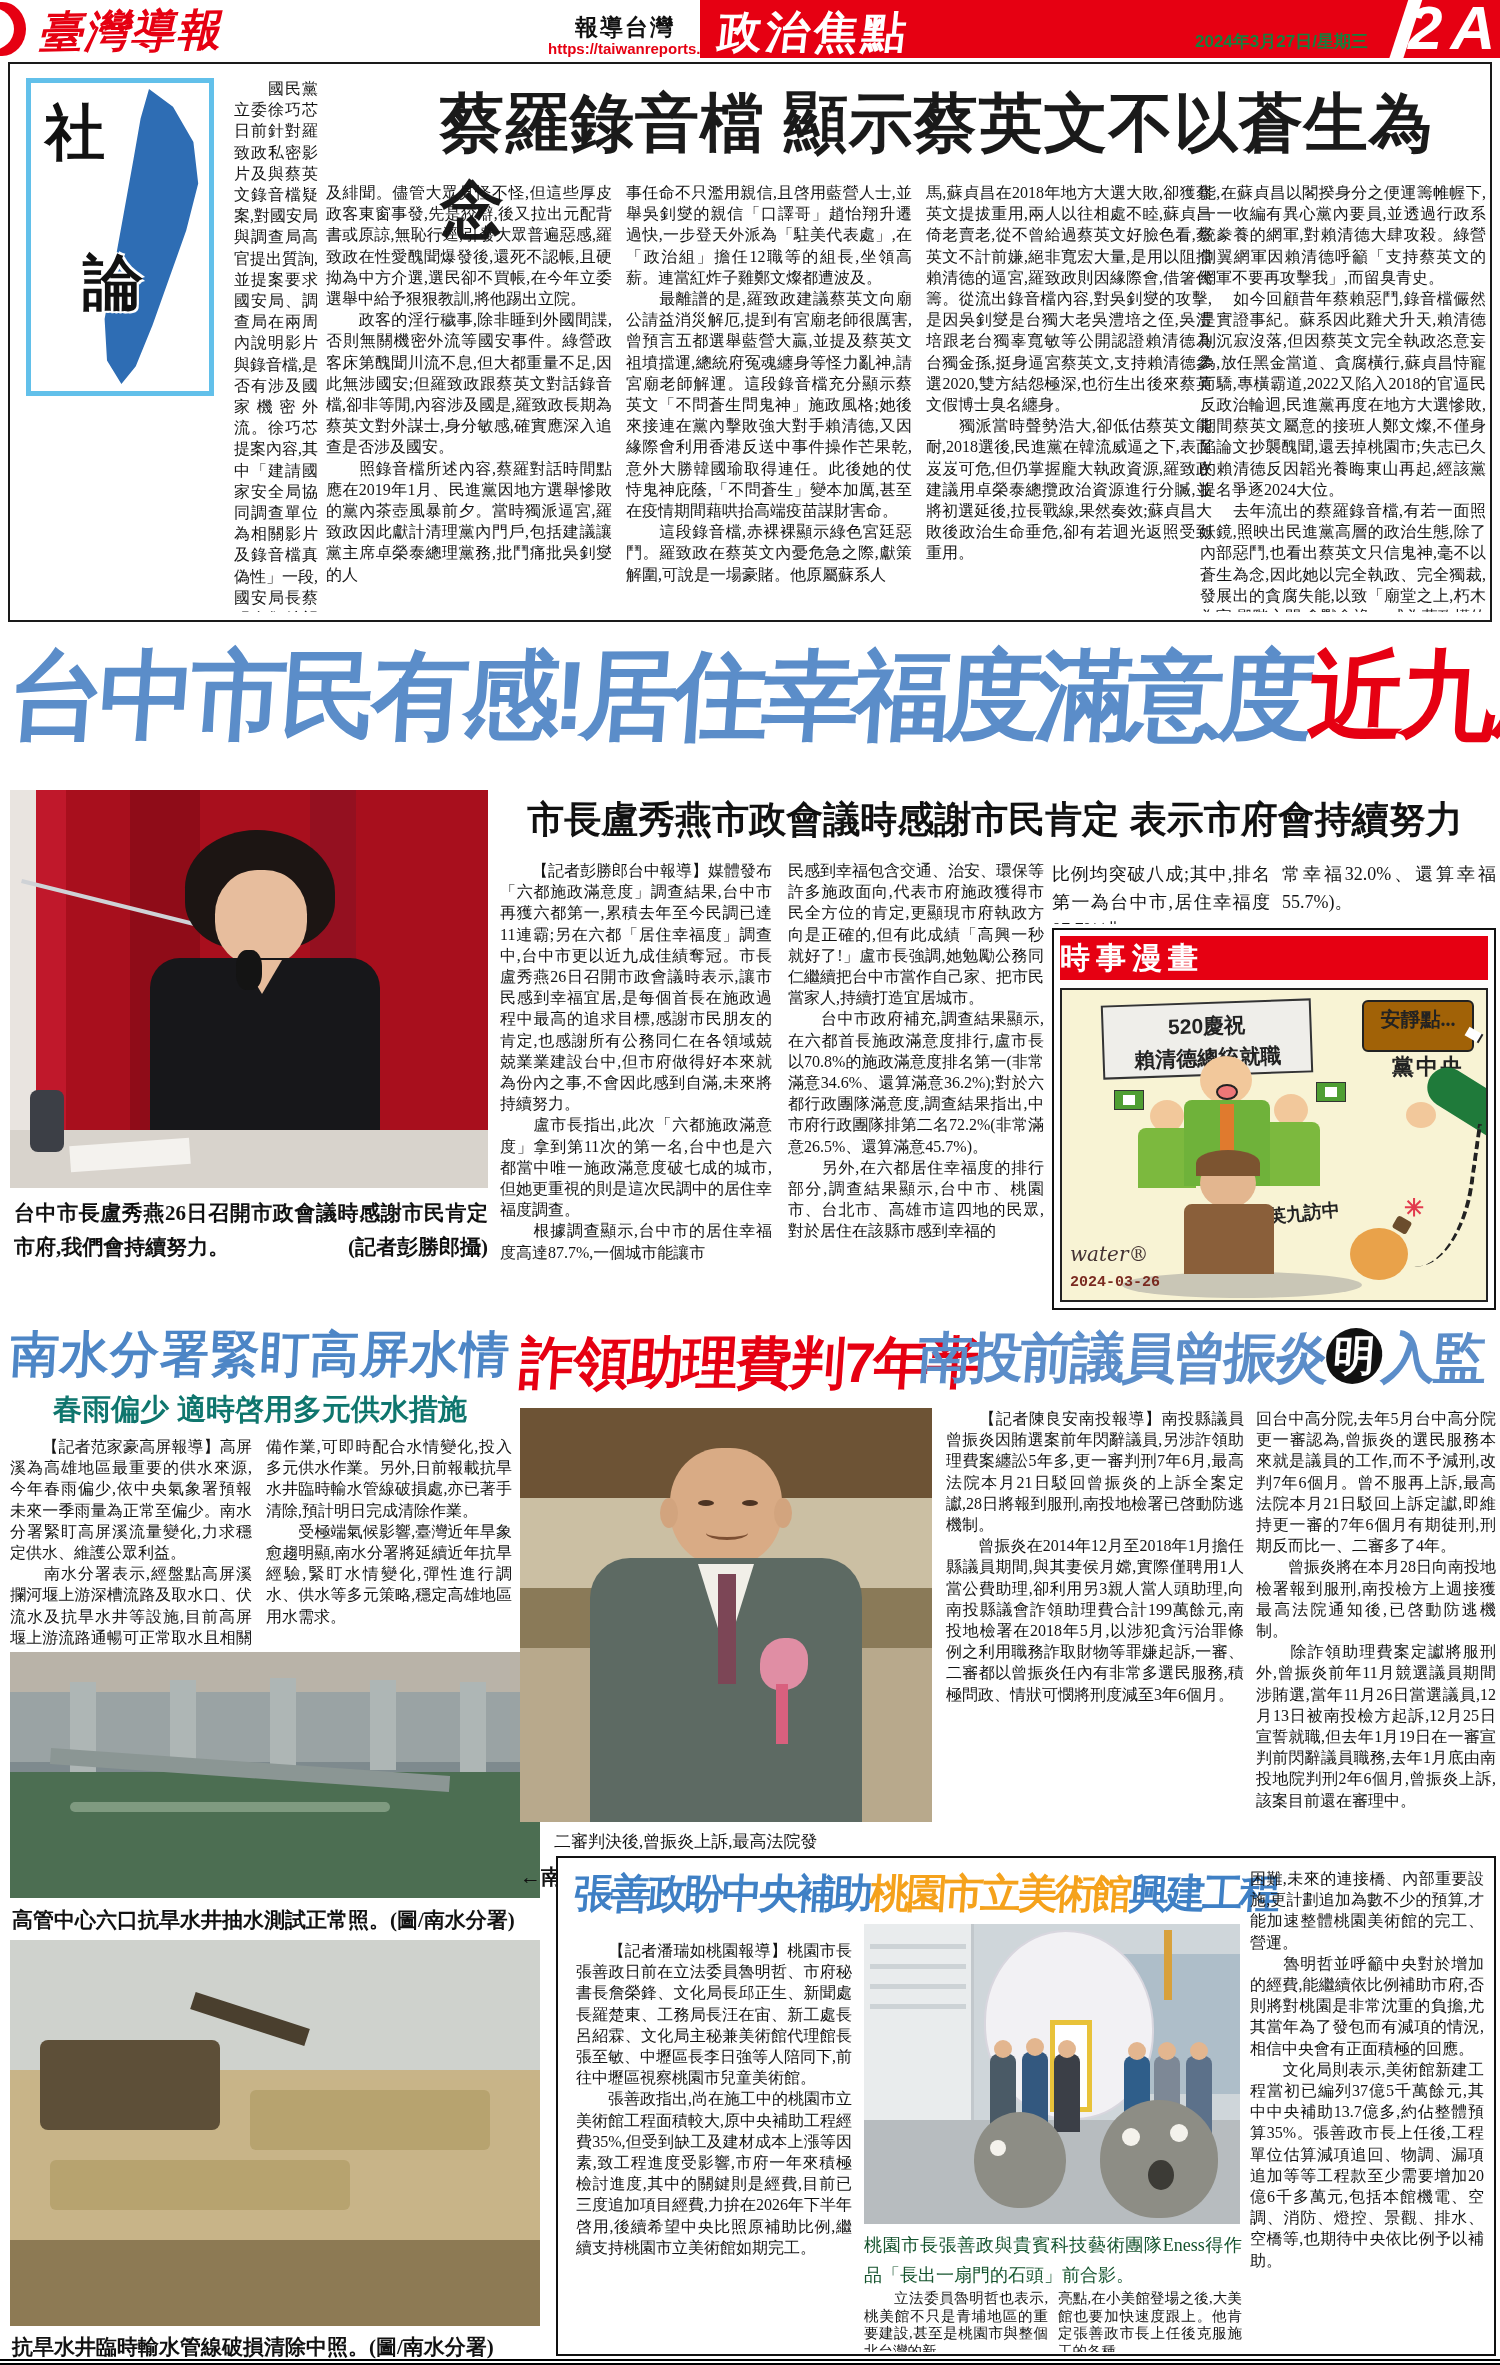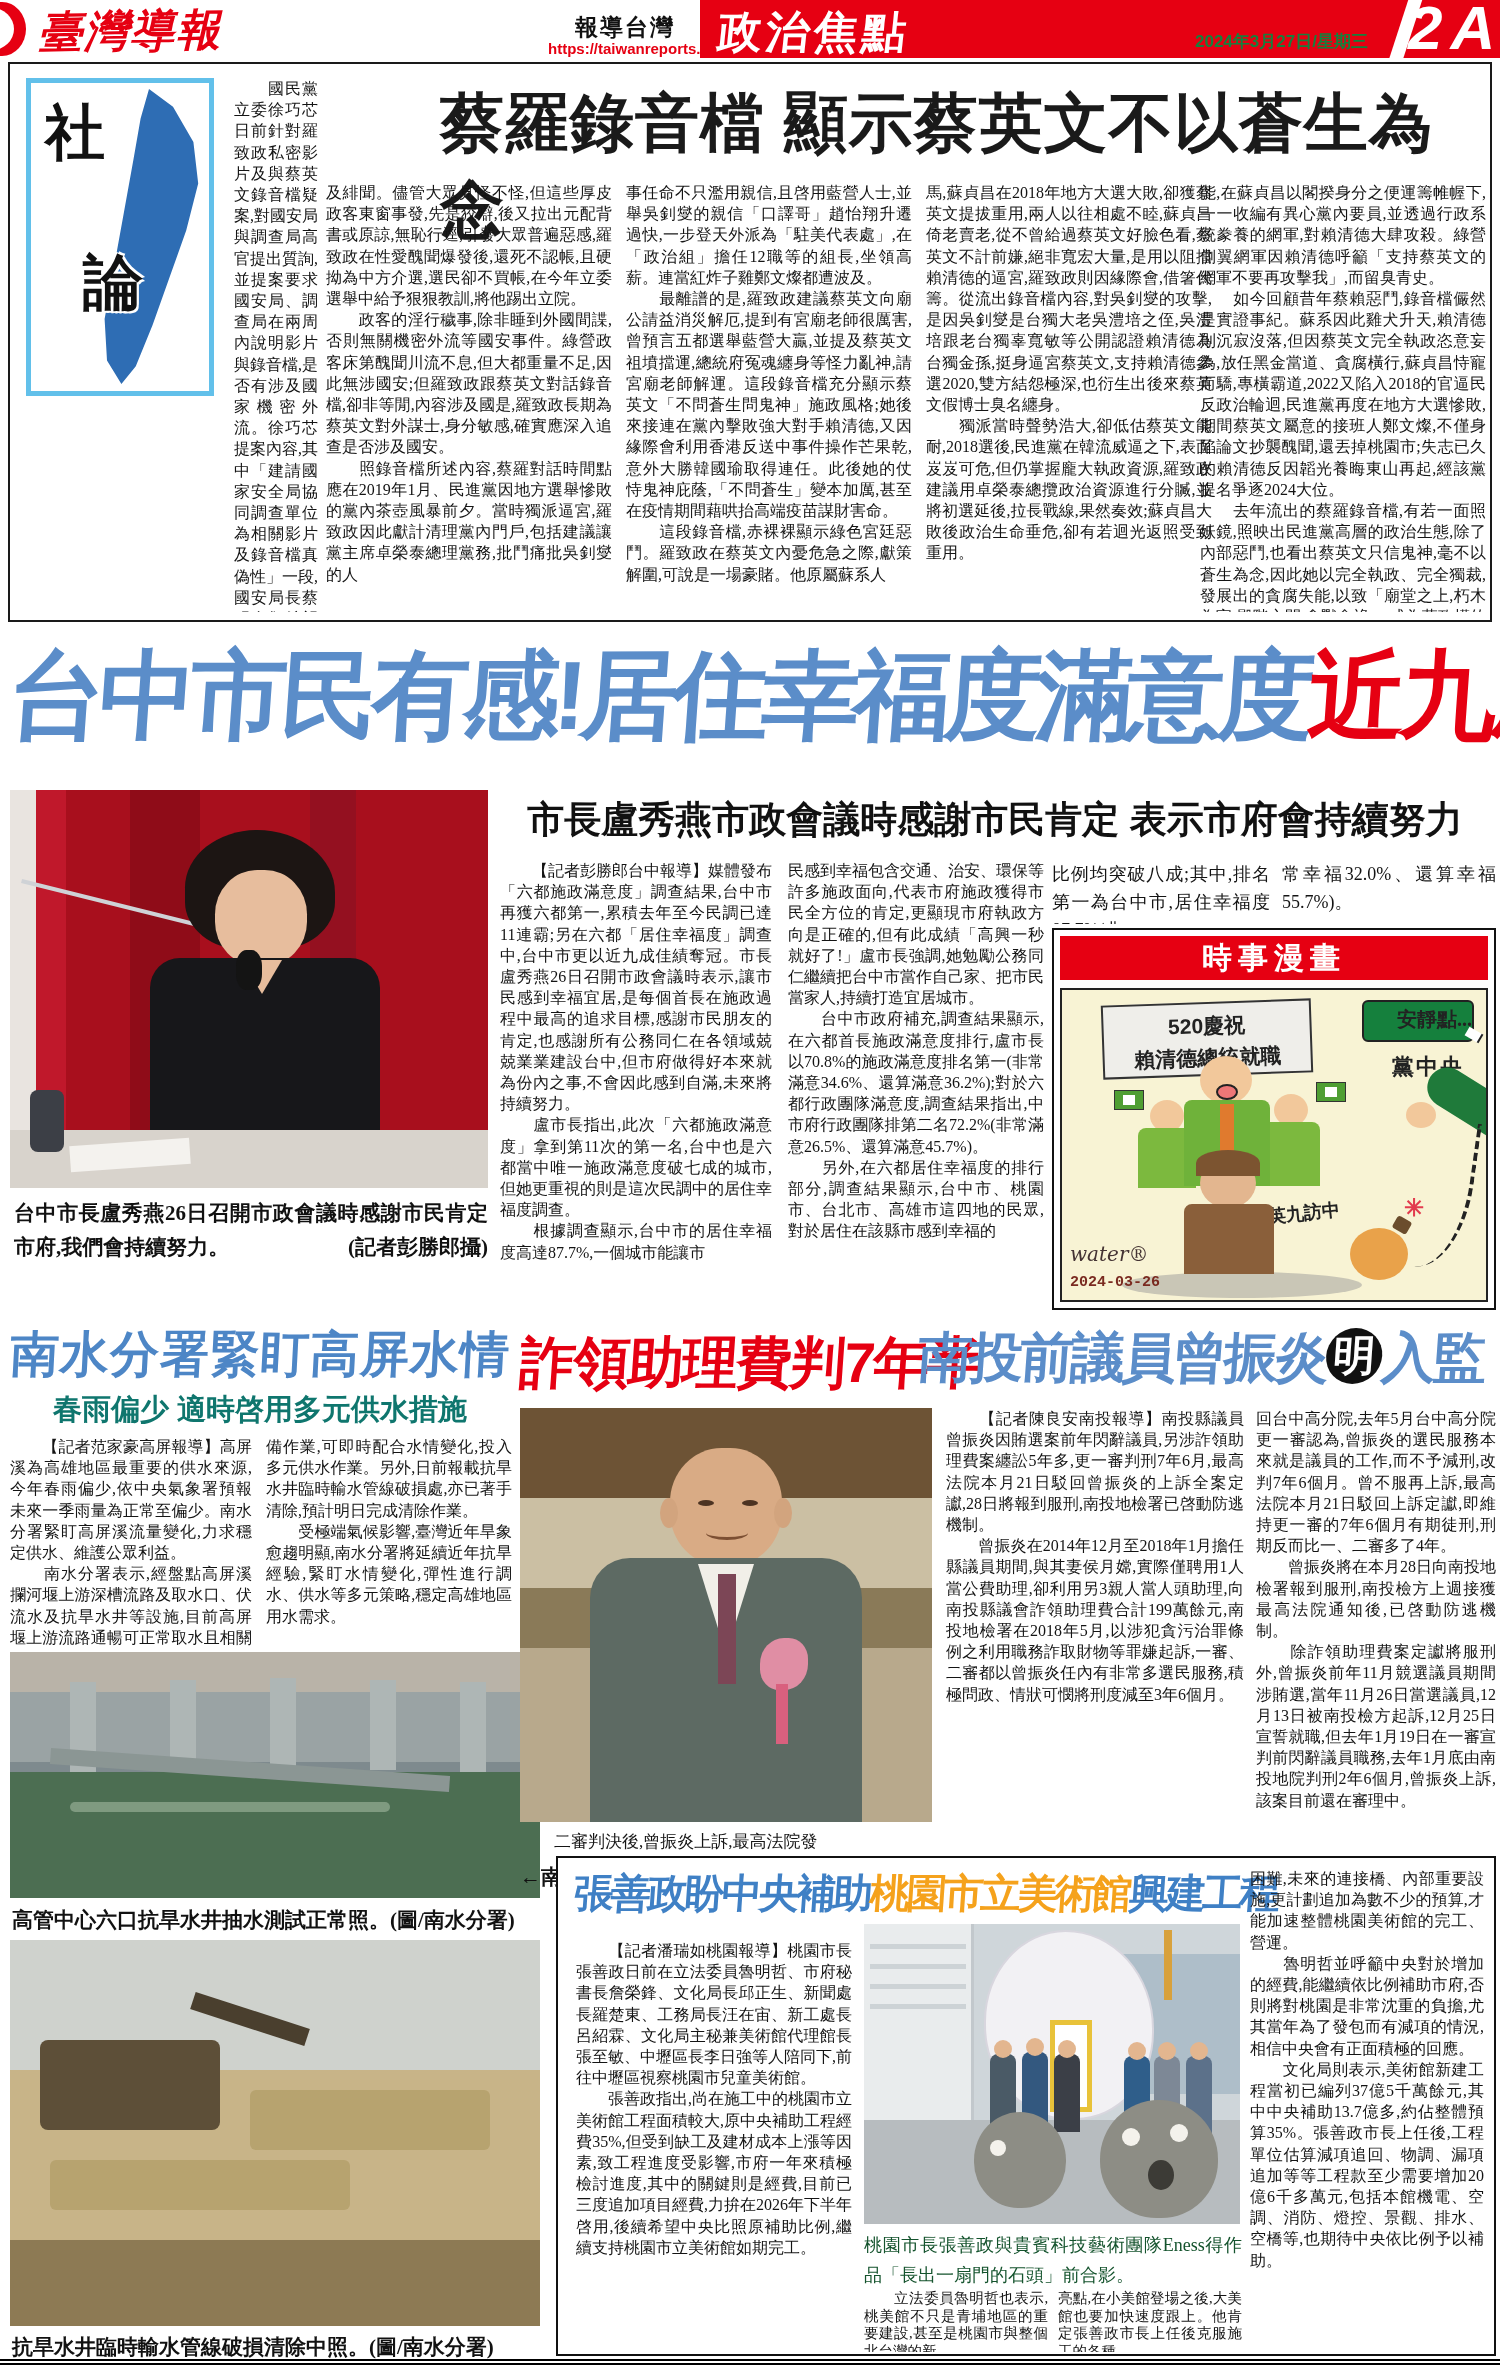--- a/index.html
+++ b/index.html
@@ -69,27 +69,27 @@
   .photo-caption { font-family:"Liberation Serif", serif; font-weight:bold; font-size:21px; line-height:34px;
                    color:#111; text-align:justify; }
   .lead-caption { left:14px; top:1196px; width:474px; height:96px; }
   .lead-col { top:860px; height:450px; }
   .stub { top:860px; height:64px; font-size:18px; line-height:28px; }
 
   
   .comic { left:1052px; top:928px; width:444px; height:382px; border:2px solid #111; background:#fff; }
   .comic-banner { left:6px; top:6px; width:428px; height:44px; background:#e60012; color:#fff;
                   font-family:"Liberation Sans", sans-serif; font-weight:900; font-size:30px;
-                  text-align:center; line-height:44px; letter-spacing:6px; }
+                  text-align:left; line-height:44px; letter-spacing:6px; }
   .comic-body { left:6px; top:58px; width:428px; height:314px; background:#f8f3d4; border:2px solid #222; overflow:hidden; }
   .c-sign { left:40px; top:12px; width:210px; height:74px; background:#efeeea; border:2px solid #333;
             transform:rotate(-2deg); text-align:center; font-family:"Liberation Sans", sans-serif;
             font-weight:bold; font-size:21px; line-height:32px; color:#222; padding-top:6px; }
-  .c-bubble { left:300px; top:10px; width:112px; height:42px; background:#15803d; border:2px solid #222;
-              border-radius:6px; text-align:right; font-size:20px; line-height:34px; font-weight:bold; color:#222; }
+  .c-bubble { left:300px; top:10px; width:112px; height:52px; background:#a16207; border:2px solid #222;
+              border-radius:6px; text-align:center; font-size:20px; line-height:34px; font-weight:bold; color:#222; }
   .c-btail { left:404px; top:40px; width:16px; height:10px; background:#fff; border-right:2px solid #222;
              transform:rotate(30deg); }
   .c-party { left:330px; top:62px; font-size:22px; font-weight:bold; color:#222; letter-spacing:2px; }
   .c-arm { left:360px; top:96px; width:110px; height:40px; background:#1f7a3a; border-radius:20px;
            transform:rotate(32deg); }
   .c-hand { left:344px; top:112px; width:30px; height:26px; background:#f2c89b; border-radius:50%; }
   .c-dash { left:330px; top:128px; width:80px; height:150px; border-right:4px dashed #222;
             border-radius:0 0 60% 0; transform:rotate(8deg); }
   .c-bomb { left:288px; top:238px; width:58px; height:52px; background:#e9a24a; border-radius:50%; }
   .c-bombcap { left:332px; top:228px; width:16px; height:14px; background:#6b4d2d; border-radius:3px; transform:rotate(30deg);}

